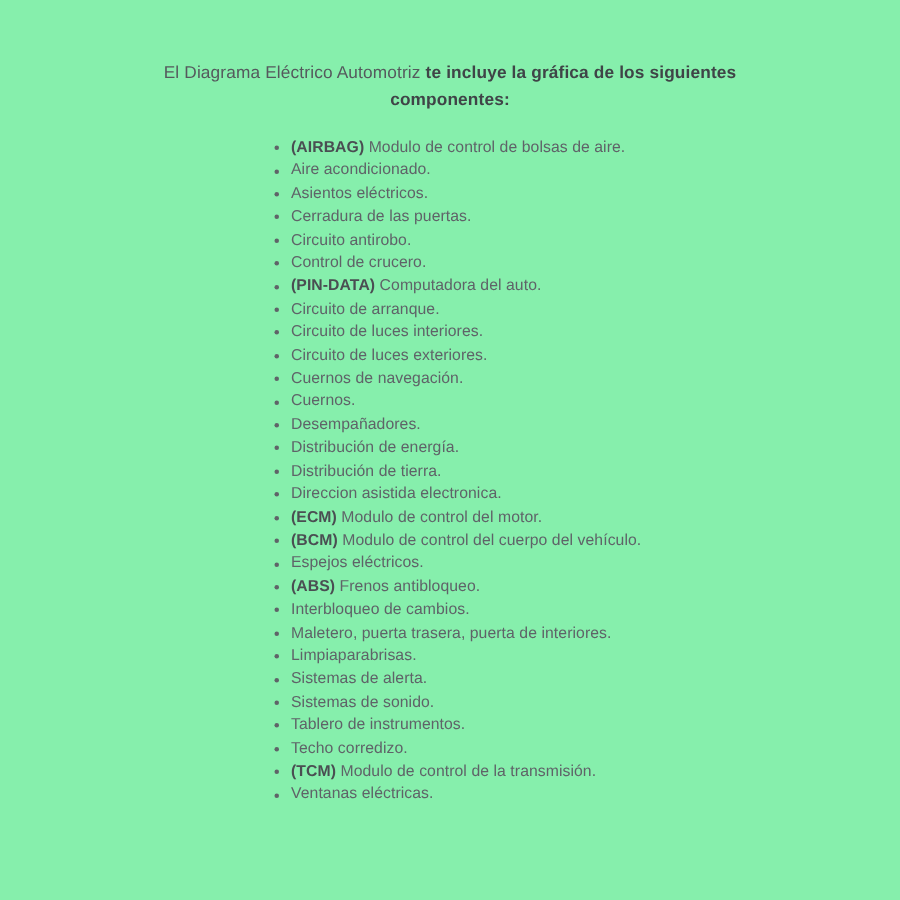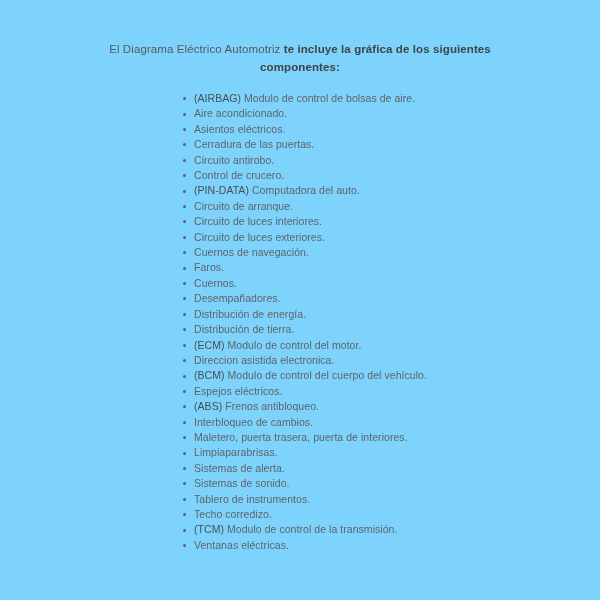--- a/index.html
+++ b/index.html
@@ -7,21 +7,21 @@
     width: 600px;
     height: 600px;
     background: #ffffff;
     font-family: "Liberation Sans", "DejaVu Sans", sans-serif;
     overflow: hidden;
   }
   .page {
     position: relative;
     width: 600px;
     height: 600px;
-    background: #7dd3fc;
+    background: #86efac;
   }
   .title {
     position: absolute;
     top: 40px;
     left: 50%;
     transform: translateX(-50%);
     width: 420px;
     text-align: center;
     font-size: 11.5px;
     line-height: 18px;
@@ -52,21 +52,21 @@
     position: absolute;
     left: 0;
     top: 6.2px;
     width: 3px;
     height: 3px;
     border-radius: 50%;
     background: #5f6368;
   }
   ul.components li strong {
     color: #4a4e52;
-    font-weight: 400;
+    font-weight: 700;
   }
 </style>
 </head>
 <body>
 
 <div class="page">
   <p class="title">
     <span>El Diagrama Eléctrico Automotriz </span><strong>te incluye la gráfica de los siguientes componentes:</strong>
   </p>
   <ul class="components" id="components-list">
@@ -74,27 +74,26 @@
       <li><span>Aire acondicionado.</span></li>
       <li><span>Asientos eléctricos.</span></li>
       <li><span>Cerradura de las puertas.</span></li>
       <li><span>Circuito antirobo.</span></li>
       <li><span>Control de crucero.</span></li>
       <li><strong>(PIN-DATA)</strong> <span>Computadora del auto.</span></li>
       <li><span>Circuito de arranque.</span></li>
       <li><span>Circuito de luces interiores.</span></li>
       <li><span>Circuito de luces exteriores.</span></li>
       <li><span>Cuernos de navegación.</span></li>
-      <li><span>Faros.</span></li>
       <li><span>Cuernos.</span></li>
       <li><span>Desempañadores.</span></li>
       <li><span>Distribución de energía.</span></li>
       <li><span>Distribución de tierra.</span></li>
+      <li><span>Direccion asistida electronica.</span></li>
       <li><strong>(ECM)</strong> <span>Modulo de control del motor.</span></li>
-      <li><span>Direccion asistida electronica.</span></li>
       <li><strong>(BCM)</strong> <span>Modulo de control del cuerpo del vehículo.</span></li>
       <li><span>Espejos eléctricos.</span></li>
       <li><strong>(ABS)</strong> <span>Frenos antibloqueo.</span></li>
       <li><span>Interbloqueo de cambios.</span></li>
       <li><span>Maletero, puerta trasera, puerta de interiores.</span></li>
       <li><span>Limpiaparabrisas.</span></li>
       <li><span>Sistemas de alerta.</span></li>
       <li><span>Sistemas de sonido.</span></li>
       <li><span>Tablero de instrumentos.</span></li>
       <li><span>Techo corredizo.</span></li>

